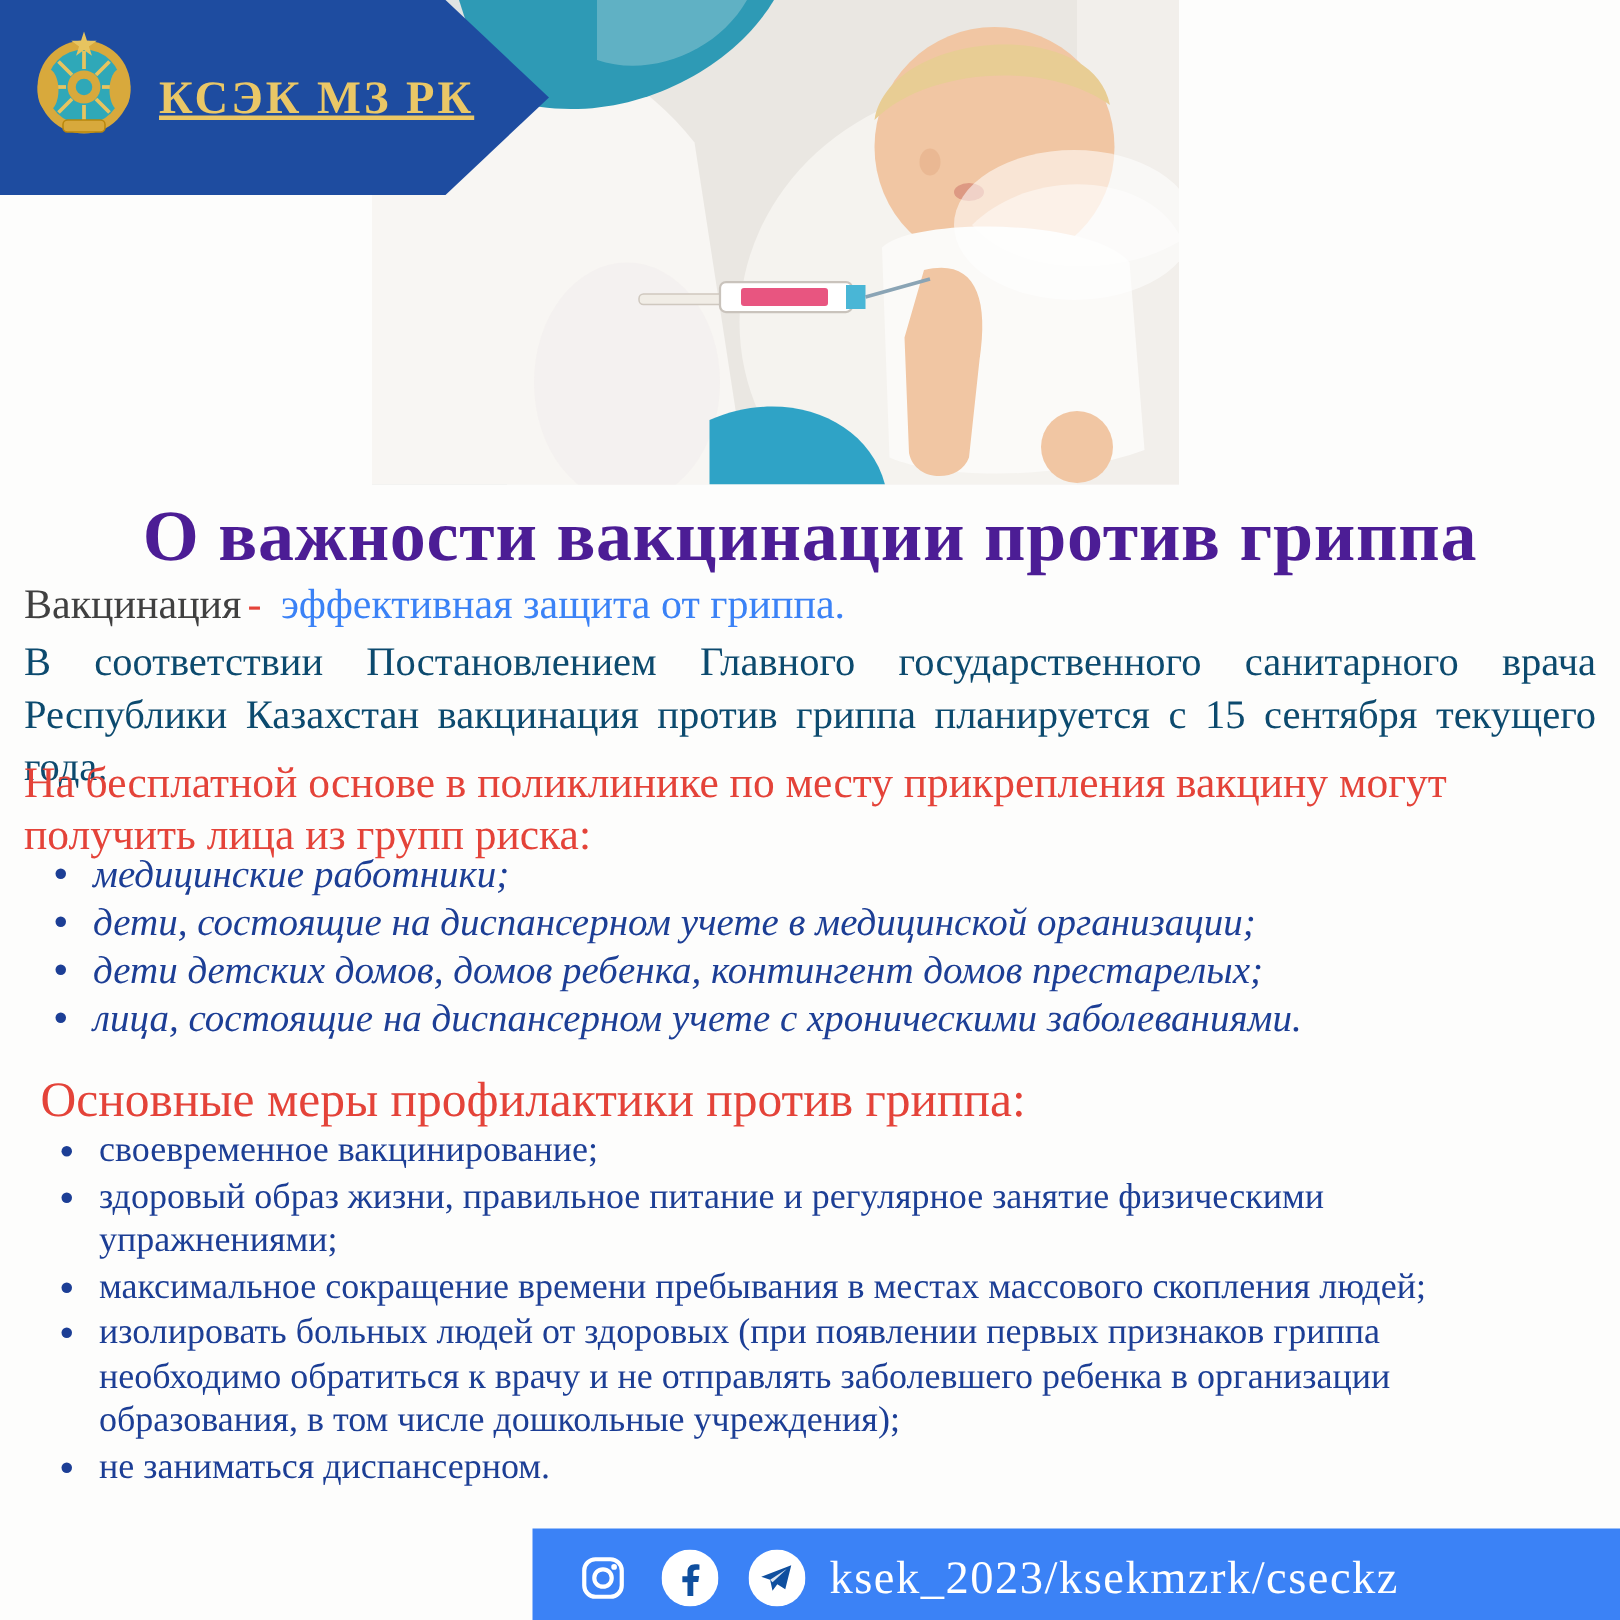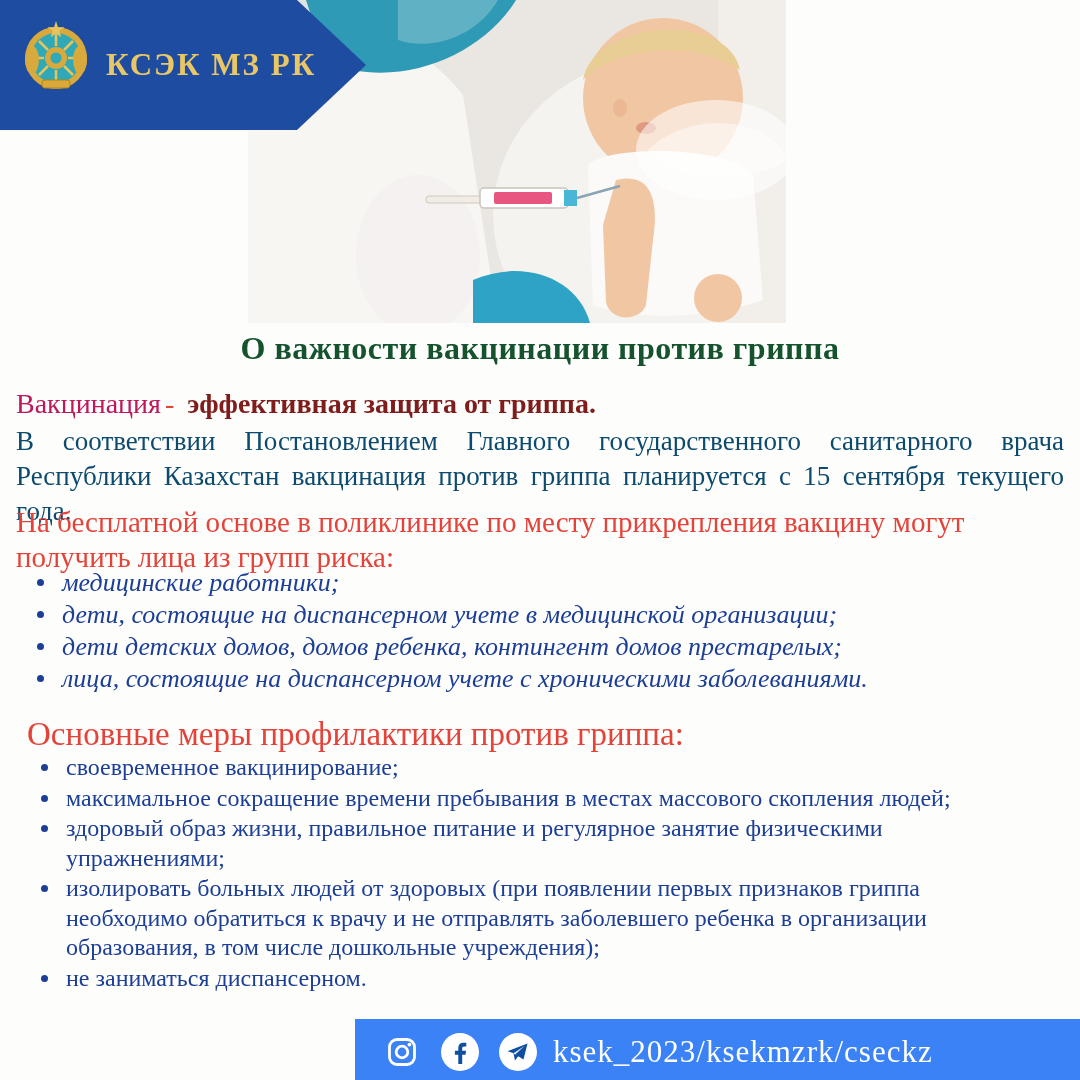--- a/index.html
+++ b/index.html
@@ -12,29 +12,29 @@
   .photo { position:absolute; left:248px; top:0; width:538px; height:323px; }
   .photo svg { display:block; }
 
   
   .ribbon { position:absolute; left:0; top:0; width:366px; height:130px;
             background:#1e4ca0;
             clip-path:polygon(0 0, 297px 0, 366px 65px, 297px 130px, 0 130px);
             display:block; }
   .emblem { position:absolute; left:20px; top:20px; width:72px; height:72px; }
   .org-name { position:absolute; left:106px; top:47px; color:#eac766;
-              font-size:31px; font-weight:bold; letter-spacing:2px; white-space:nowrap; }
+              font-size:31px; font-weight:bold; letter-spacing:2px; white-space:nowrap;text-decoration:underline; }
 
   
   .title { position:absolute; left:0; top:330px; width:1080px; text-align:center;
-           color:#14532d; font-size:32px; font-weight:bold; letter-spacing:.5px; }
+           color:#4c1d95; font-size:48px; font-weight:bold; letter-spacing:.5px; }
   .intro { position:absolute; left:16px; top:388px; font-size:28px; }
-  .intro .lead { color:#be185d; }
+  .intro .lead { color:#404040; }
   .intro .dash { color:#e44339; padding:0 6px 0 4px; }
-  .intro .tail { color:#7f1d1d;font-weight:bold; }
+  .intro .tail { color:#3b82f6; }
 
   .decree { position:absolute; left:16px; top:424px; width:1048px;
             color:#0c4a6e; font-size:27px; line-height:35px; text-align:justify; }
 
   .risk-intro { position:absolute; left:16px; top:505px; width:1048px;
                 color:#e44339; font-size:29px; line-height:35px; }
 
   
   ul.blist { list-style:none; position:absolute; }
   ul.blist li { position:relative; color:#1c3e95; }
@@ -140,22 +140,22 @@
     <li>медицинские работники;</li>
     <li>дети, состоящие на диспансерном учете в медицинской организации;</li>
     <li>дети детских домов, домов ребенка, контингент домов престарелых;</li>
     <li>лица, состоящие на диспансерном учете с хроническими заболеваниями.</li>
   </ul>
 
   <div class="prev-heading">Основные меры профилактики против гриппа:</div>
 
   <ul class="blist prev-list">
     <li>своевременное вакцинирование;</li>
+    <li>здоровый образ жизни, правильное питание и регулярное занятие физическими упражнениями;</li>
     <li>максимальное сокращение времени пребывания в местах массового скопления людей;</li>
-    <li>здоровый образ жизни, правильное питание и регулярное занятие физическими упражнениями;</li>
     <li>изолировать больных людей от здоровых (при появлении первых признаков гриппа необходимо обратиться к врачу и не отправлять заболевшего ребенка в организации образования, в том числе дошкольные учреждения);</li>
     <li>не заниматься диспансерном.</li>
   </ul>
 
   <div class="footer-bar">
     <div class="social">
       <svg class="icon" viewBox="0 0 38 38" xmlns="http://www.w3.org/2000/svg">
         <rect x="6.5" y="6.5" width="25" height="25" rx="7.5" fill="none" stroke="#ffffff" stroke-width="2.8"></rect>
         <circle cx="19" cy="19" r="5.8" fill="none" stroke="#ffffff" stroke-width="2.8"></circle>
         <circle cx="26.4" cy="11.6" r="1.9" fill="#ffffff"></circle>

